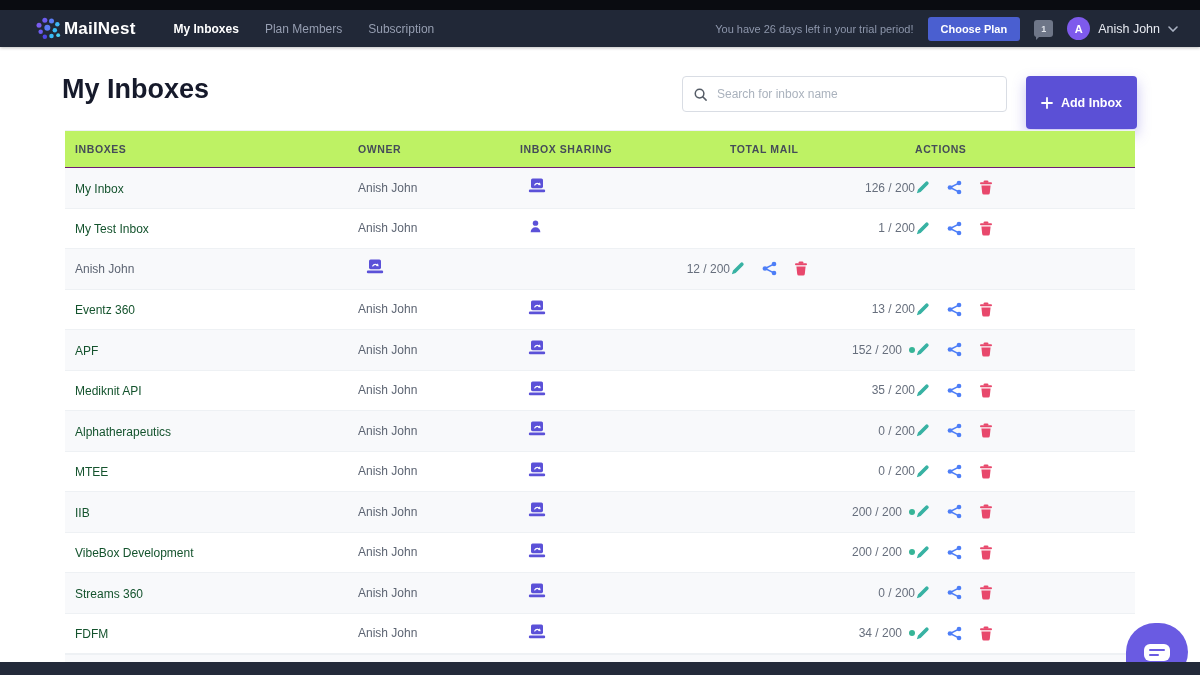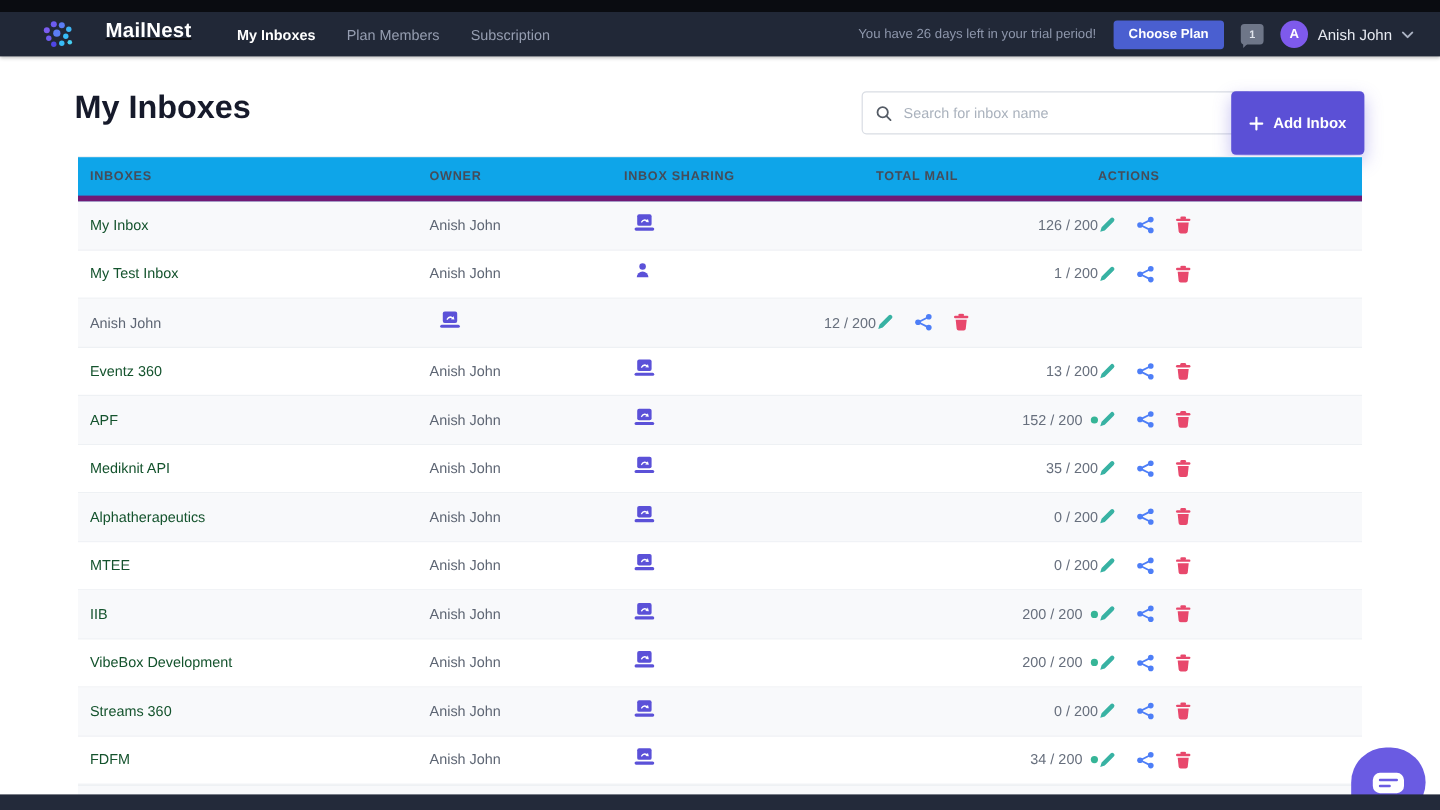--- a/index.html
+++ b/index.html
@@ -7,21 +7,21 @@
               font-family:"Liberation Sans", sans-serif; }
   .stage { position:relative; width:1200px; height:675px; background:#fff; }
 
   
   .top-strip { position:absolute; top:0; left:0; width:100%; height:10px; background:#0a0c11; z-index:30; }
   .bottom-strip { position:absolute; bottom:0; left:0; width:100%; height:13px; background:#232a3a; z-index:30; }
 
   
   .navbar { position:absolute; top:10px; left:0; width:100%; height:37px; background:#212837;
             display:flex; align-items:center; z-index:20; box-shadow:0 1px 3px rgba(0,0,0,.25); }
-  .brand { display:flex; align-items:flex-start; gap:24px; margin-left:34px;text-decoration:underline; }
+  .brand { display:flex; align-items:center; gap:0; margin-left:34px; }
   .brand-name { color:#fff; font-size:17px; font-weight:bold; letter-spacing:.2px; }
   .nav-menu { display:flex; align-items:center; gap:26px; margin-left:38px; }
   .nav-item { font-size:12px; color:#969eb1; cursor:pointer; }
   .nav-item.active { color:#ffffff; font-weight:bold; }
   .nav-right { margin-left:auto; display:flex; align-items:center; margin-right:22px; gap:14px; }
   .trial-text { font-size:11px; color:#8d96ab; }
   .choose-plan { background:#4a5fd0; color:#fff; font-size:11px; font-weight:bold; border:none;
                  border-radius:3px; padding:6px 13px; cursor:pointer; }
   .feedback { width:19px; height:17px; background:#6e7688; border-radius:3px; display:flex;
               align-items:center; justify-content:center; color:#dfe3ea; font-size:9px; font-weight:bold;
@@ -30,35 +30,35 @@
                     border-top-color:#6e7688; border-left-color:#6e7688; }
   .user-box { display:flex; align-items:center; gap:8px; cursor:pointer; }
   .avatar { width:23px; height:23px; border-radius:50%; background:#7e5aec; color:#fff;
             font-size:11px; font-weight:bold; display:flex; align-items:center; justify-content:center; }
   .user-name { color:#e7eaf1; font-size:12.5px; }
 
   
   .page-title { position:absolute; left:62px; top:74px; font-size:27px; font-weight:800; color:#161a2b; }
   .search-wrap { position:absolute; left:682px; top:76px; width:325px; height:36px;
                  border:1px solid #d9dde4; border-radius:4px; background:#fff;
-                 display:flex; align-items:center; padding:0 10px;margin-left:36px; }
+                 display:flex; align-items:center; padding:0 10px; }
   .search-input { border:none; outline:none; flex:1; font-size:12px; color:#3c424e;
                   margin-left:9px; font-family:"Liberation Sans", sans-serif; }
   .search-input::placeholder { color:#aab2bd; }
   .add-inbox { position:absolute; left:1026px; top:76px; width:111px; height:53px;
                background:#5b50d6; color:#fff; border:none; border-radius:4px; font-size:12.5px;
                font-weight:bold; cursor:pointer; display:flex; align-items:center; justify-content:center;
                gap:8px; box-shadow:0 6px 14px rgba(91,80,214,.35);
                font-family:"Liberation Sans", sans-serif; }
 
   
   .table { position:absolute; left:65px; top:130px; width:1070px; }
   .grid-row { display:grid; grid-template-columns:283px 162px 210px 185px 1fr; align-items:center;
               padding-left:10px; }
-  .thead { height:38px; border-bottom:5px solid #701a75; border-top:1px solid #eef1f4; background:#0ea5e9; }
+  .thead { height:38px; border-bottom:1px solid #701a75; border-top:1px solid #eef1f4; background:#bef264; }
   .th { font-size:10.5px; color:#454c59; letter-spacing:.6px; font-weight:bold; }
   .trow { height:40.5px; border-bottom:1px solid #eef1f4; background:#fff; }
   .trow:nth-child(odd) { background:#f8f9fb; }
   .cell-name a { color:#14532d; font-size:12px; text-decoration:none; cursor:pointer; }
   .cell-owner { color:#5d6573; font-size:12px; }
   .cell-sharing { padding-left:8px; }
   .share-ic { display:inline-flex; }
   .cell-total { color:#676f7d; font-size:12px; display:flex; align-items:center; gap:7px;justify-content:flex-end; }
   .dot { width:6px; height:6px; border-radius:50%; background:#36b597; display:inline-block; }
   .cell-actions { display:flex; align-items:center; gap:17px; }

